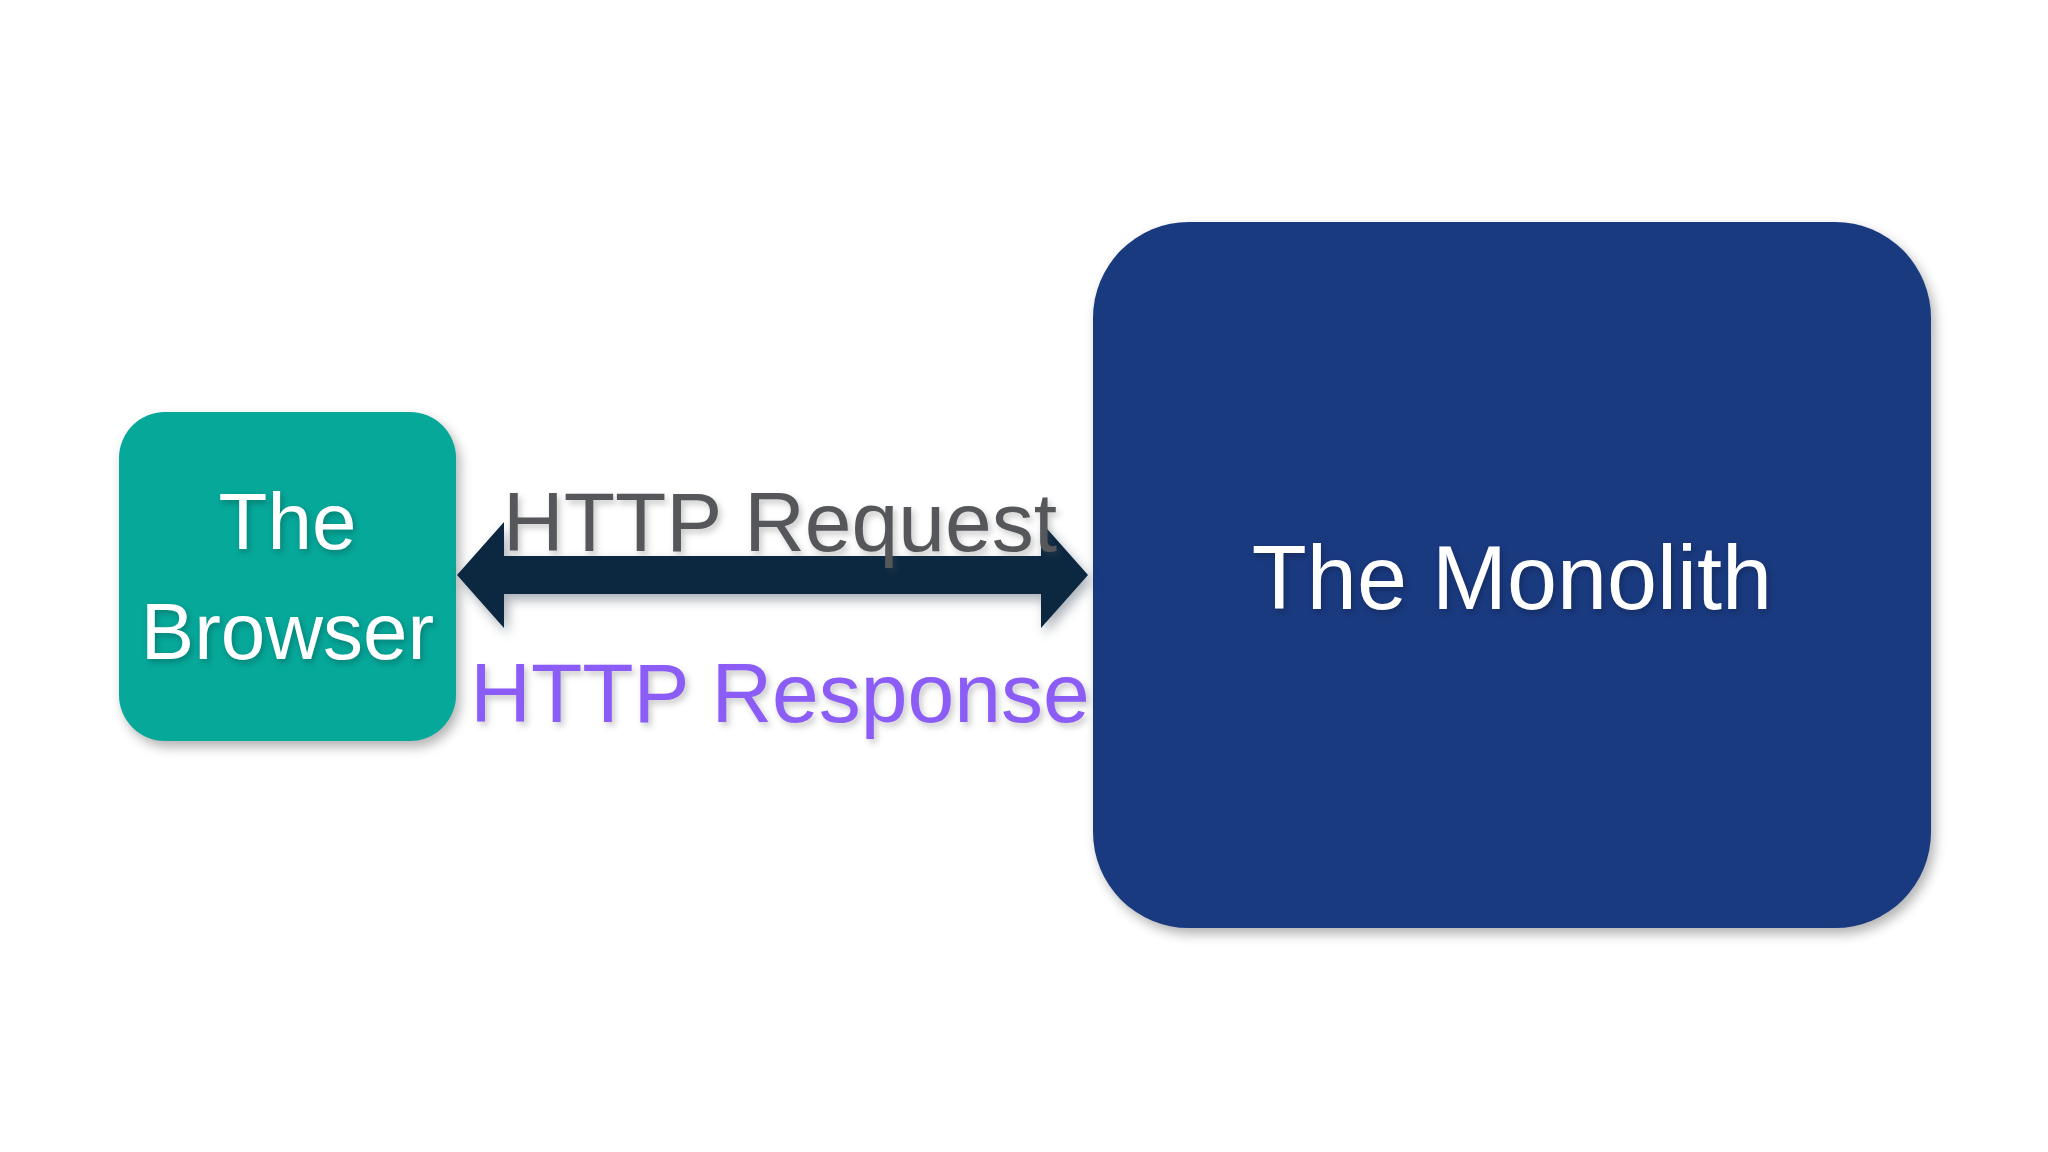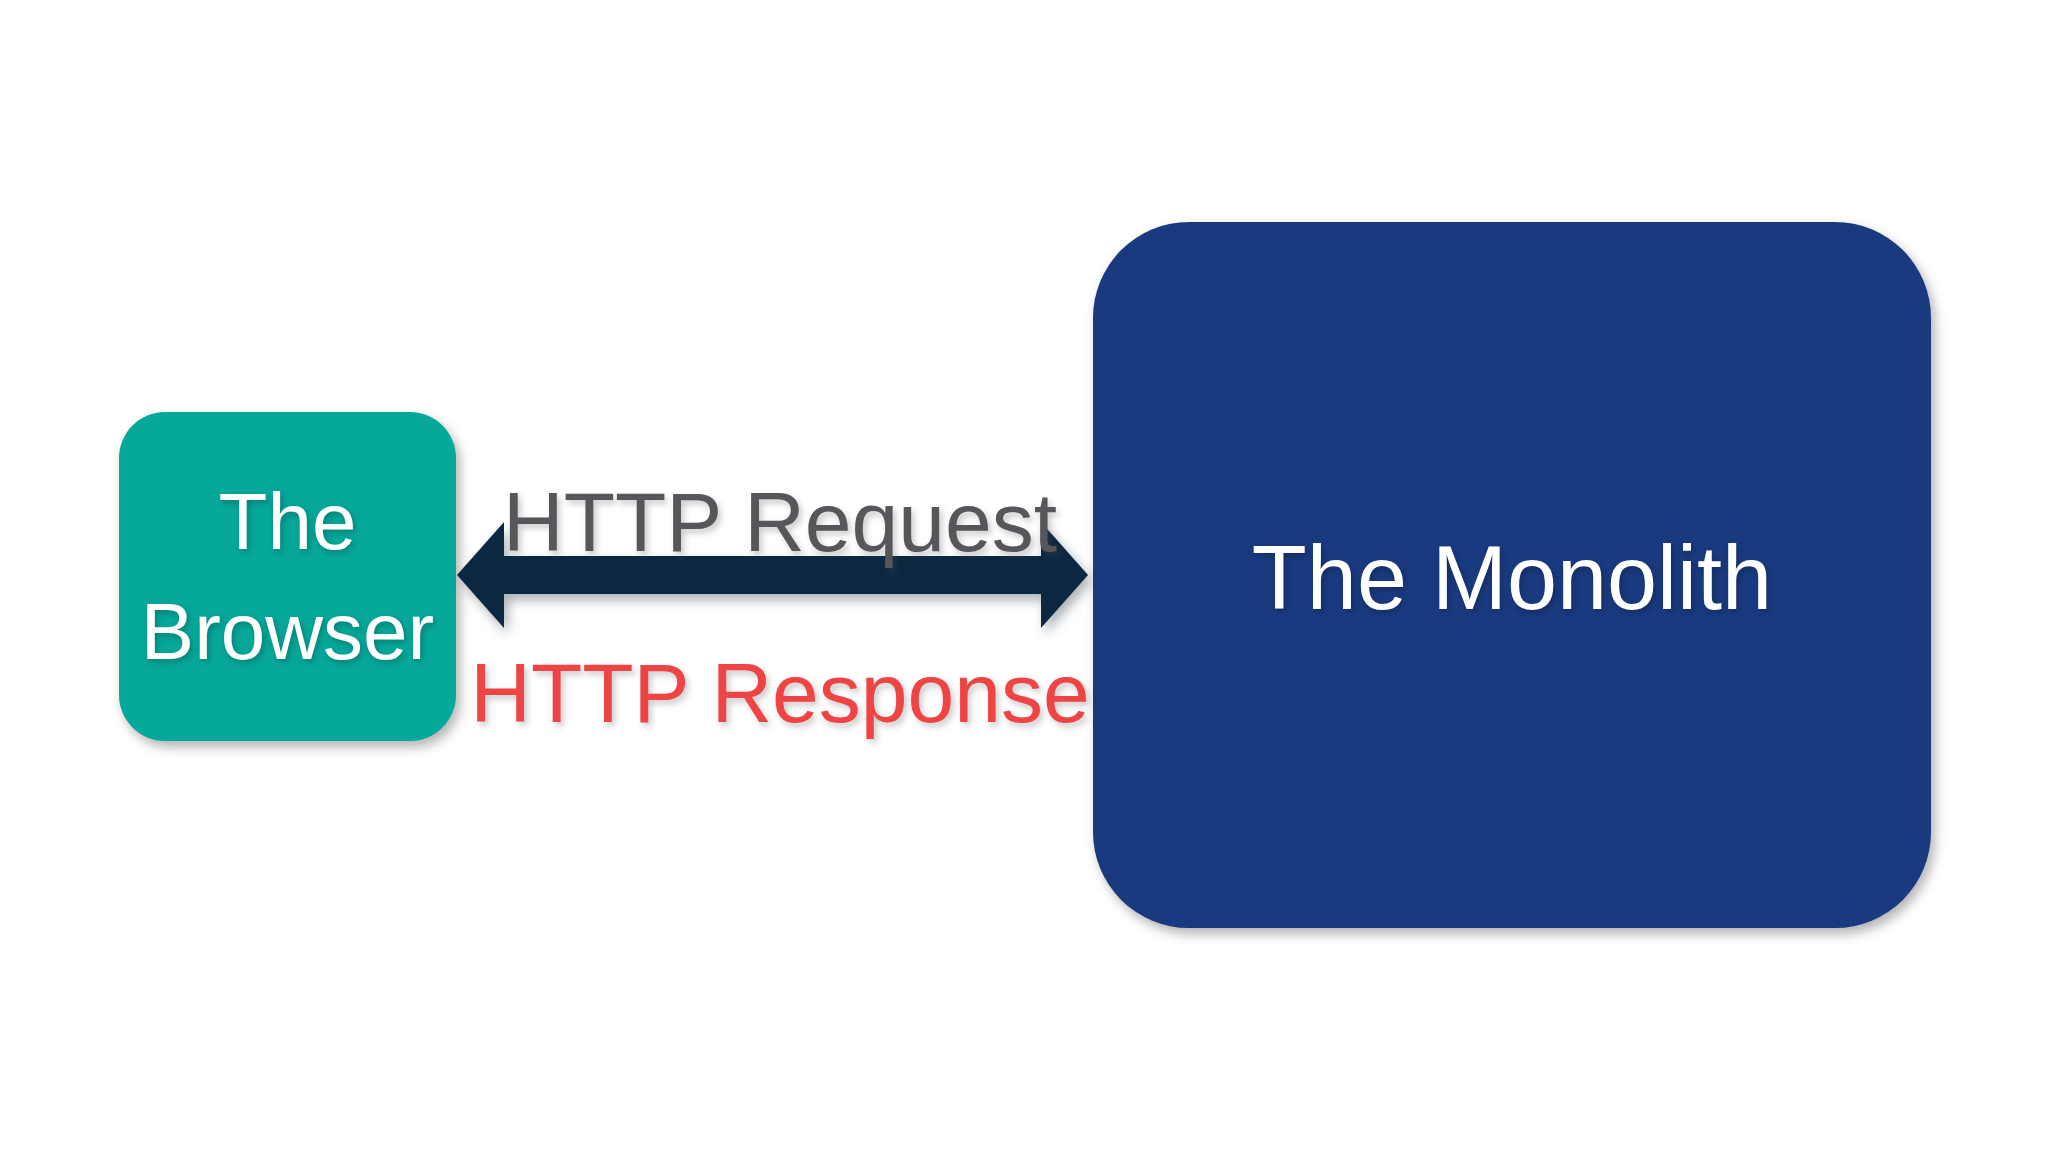--- a/index.html
+++ b/index.html
@@ -89,15 +89,15 @@
   <div class="node node-monolith" style="background-color: rgb(26, 58, 128);">
     <div class="node-label">The Monolith</div>
   </div>
 
   <svg class="arrow-svg" width="631" height="106" viewBox="0 0 631 106">
     <polygon points="0,53 47,0 47,34 584,34 584,0 631,53 584,106 584,72 47,72 47,106" fill="#0c2841"></polygon>
   </svg>
 
   <div class="conn-label conn-label-top" style="color: rgb(85, 87, 91); margin-top: 44px;">HTTP Request</div>
 
-  <div class="conn-label conn-label-bottom" style="color: #ef4444;">HTTP Response</div>
+  <div class="conn-label conn-label-bottom" style="color: #8b5cf6;">HTTP Response</div>
 
 </div>
 
 </body></html>

